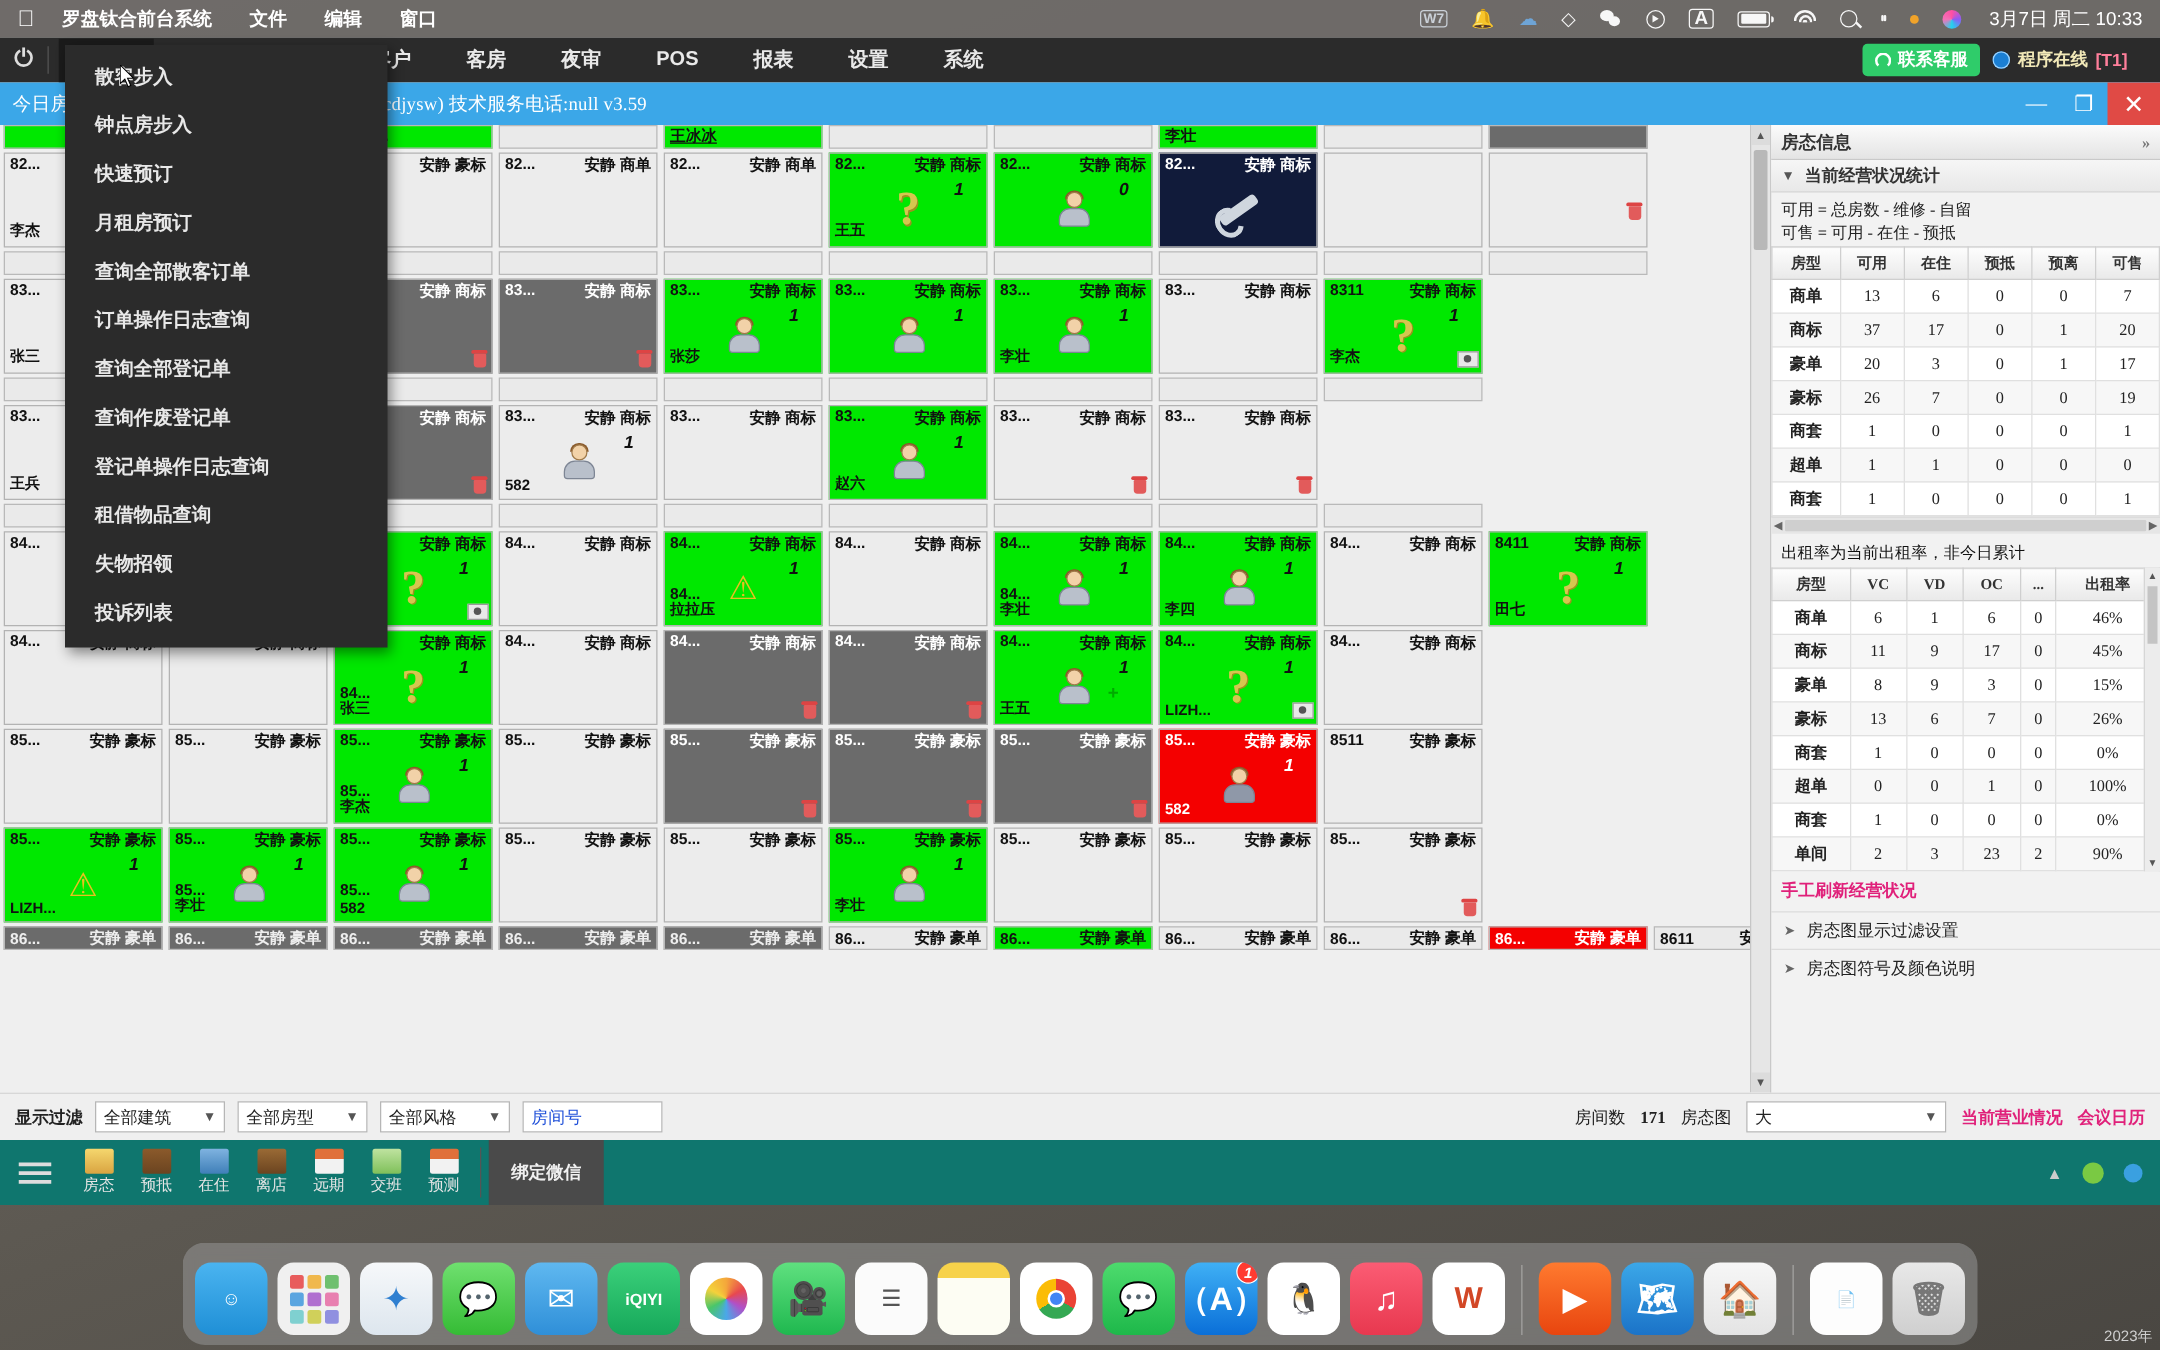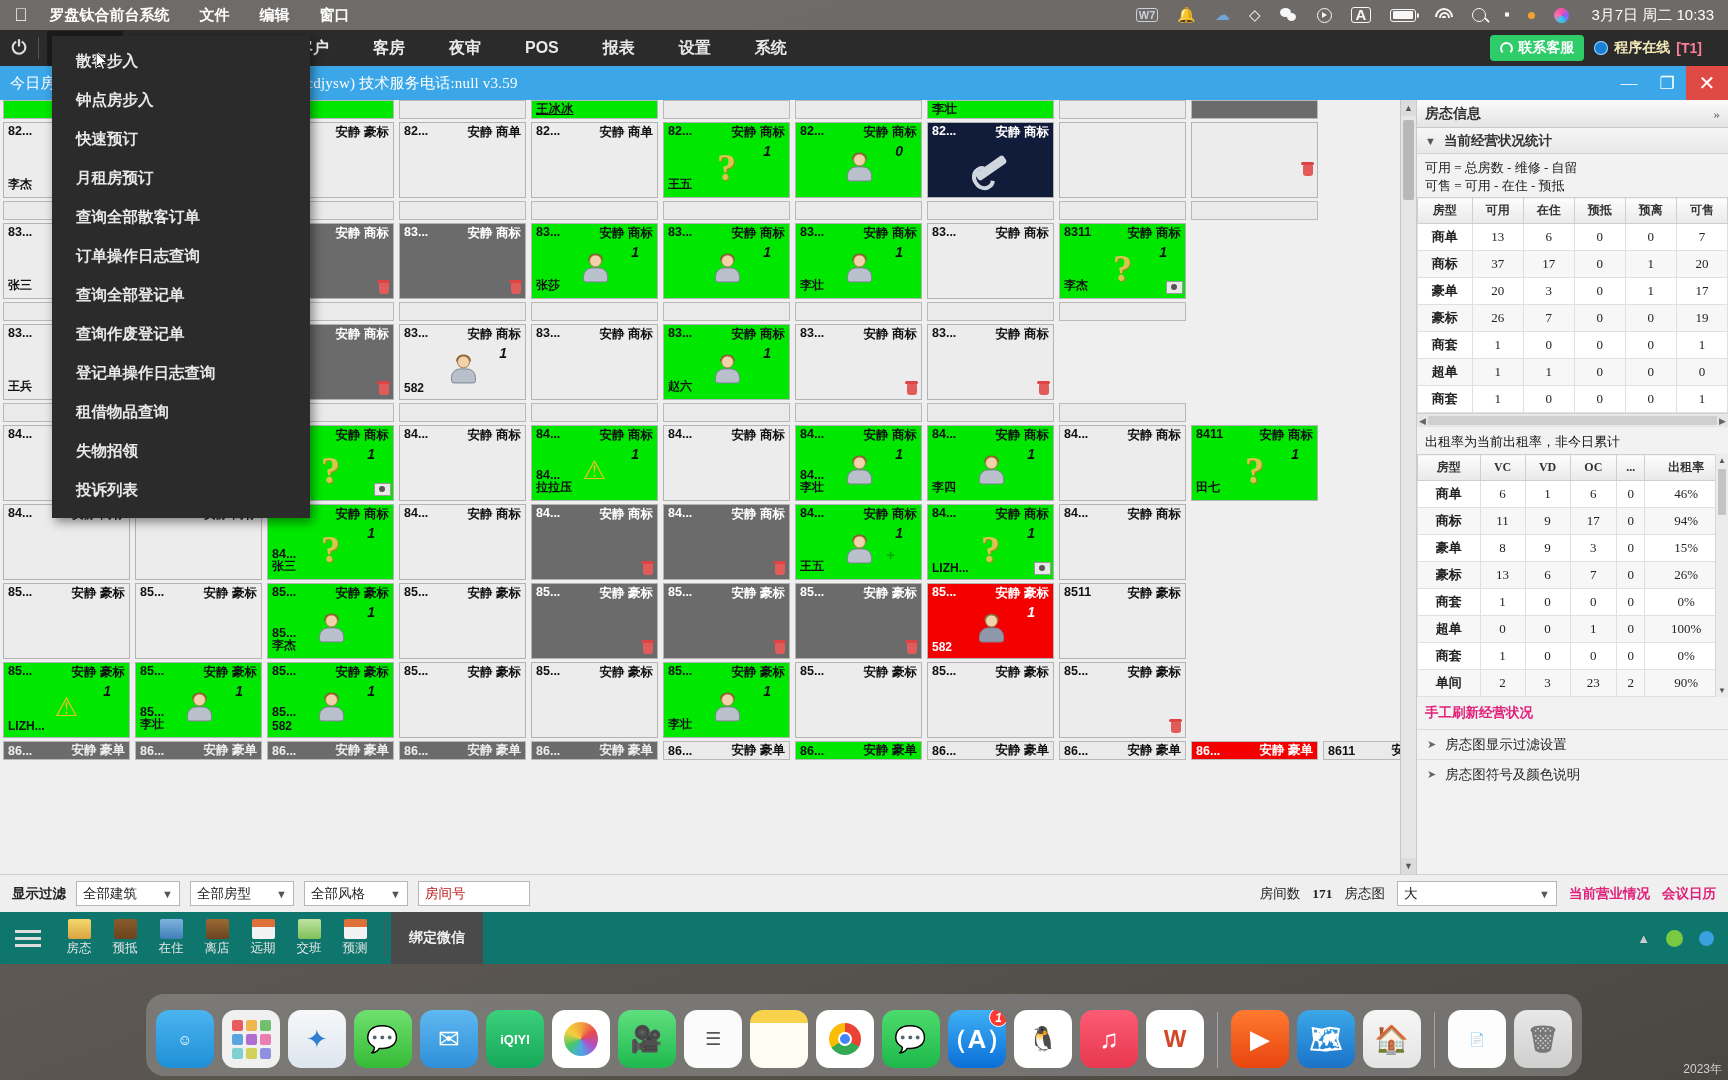--- a/index.html
+++ b/index.html
@@ -180,21 +180,21 @@
   .vsb .th{position:absolute;left:2px;right:2px;top:15px;height:46px;background:#c4c4c4;}
 
   
   #filterbar { height:38px; background:#efefef; border-top:1px solid #d0d0d0; display:flex; align-items:center;
                gap:10px; padding:0 12px; font-size:13.5px; color:#222; font-family:"Liberation Serif",serif;}
   #filterbar .lbl { font-weight:bold; }
   .sel { height:25px; min-width:104px; background:#fff; border:1px solid #b6b6b6; display:flex; align-items:center;
          justify-content:space-between; padding:0 6px; font-size:13.5px;}
   .sel .cv { color:#555; font-size:11px; margin-left:8px;}
   .inp { height:25px; width:112px; background:#fff; border:1px solid #b6b6b6; display:flex; align-items:center;
-         padding:0 6px; color:#b91c1c; font-size:13.5px;}
+         padding:0 6px; color:#1d4ed8; font-size:13.5px;}
   #filterbar .rzone{ margin-left:auto; display:flex; align-items:center; gap:12px;}
   #filterbar .num { font-weight:bold; }
   .sel.wide { min-width:160px; }
   .pinklink { color:#e0207a; font-weight:bold; }
 
   
   #taskbar { height:52px; background:#0f766e; display:flex; align-items:center; color:#e6e6e6; }
   #taskbar .hamb { width:56px; display:flex; align-items:center; justify-content:center; }
   #taskbar .hamb .hb{width:26px;}
   #taskbar .hamb .hb s{display:block;height:3px;background:#ddd;margin:4px 0;}
@@ -1434,21 +1434,21 @@
                 <td>6</td>
                 <td>0</td>
                 <td>46%</td>
               </tr>
               <tr>
                 <td class="k">商标</td>
                 <td>11</td>
                 <td>9</td>
                 <td>17</td>
                 <td>0</td>
-                <td>94%</td>
+                <td>45%</td>
               </tr>
               <tr>
                 <td class="k">豪单</td>
                 <td>8</td>
                 <td>9</td>
                 <td>3</td>
                 <td>0</td>
                 <td>15%</td>
               </tr>
               <tr>

